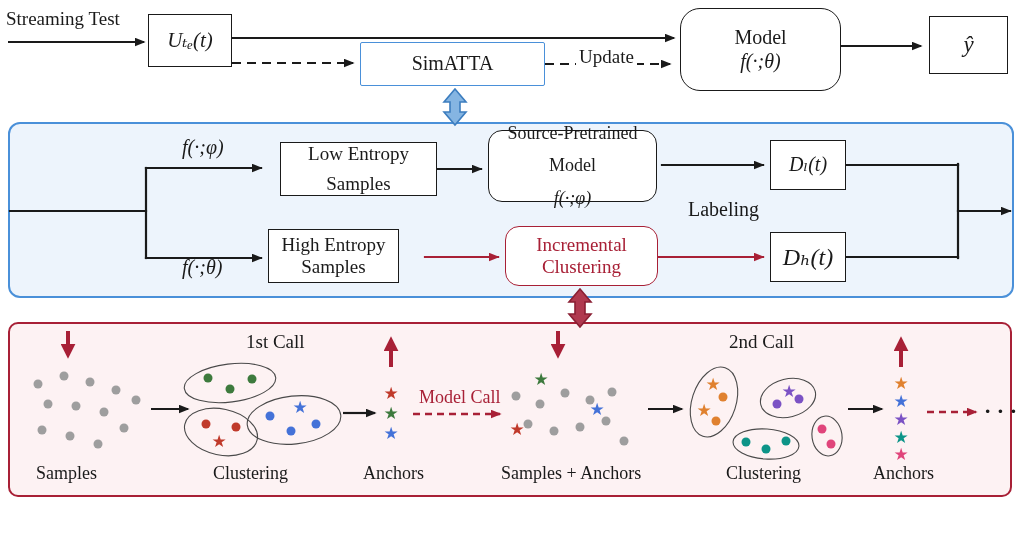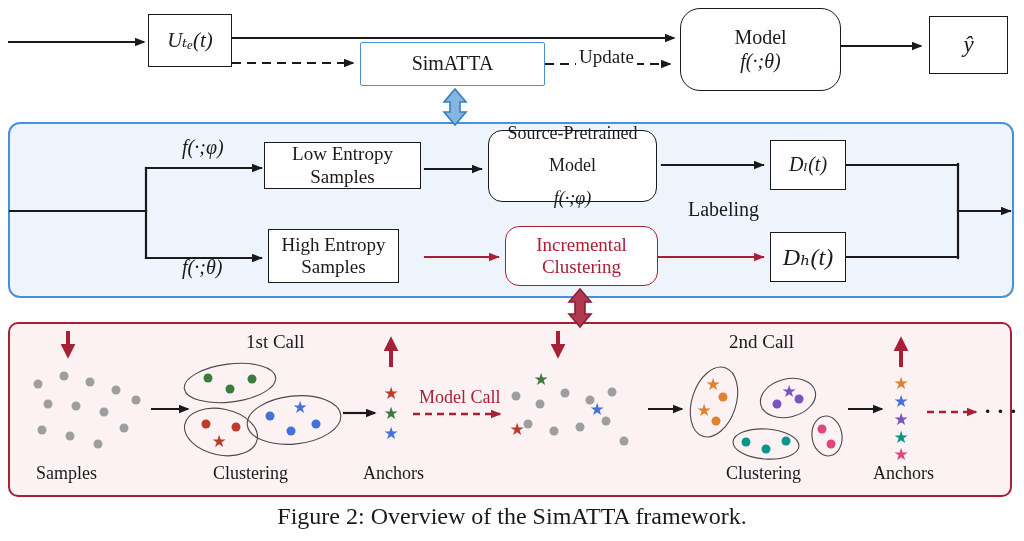--- a/index.html
+++ b/index.html
@@ -151,38 +151,39 @@
       <span class="star" style="left: 713px; top: 384px; color: rgb(224, 129, 47);">★</span>
       <span class="star" style="left: 704px; top: 410px; color: rgb(224, 129, 47);">★</span>
       <span class="star" style="left: 789px; top: 391px; color: rgb(123, 82, 196);">★</span>
       <span class="star" style="left: 901px; top: 383px; color: rgb(224, 129, 47);">★</span>
       <span class="star" style="left: 901px; top: 401px; color: rgb(68, 114, 216);">★</span>
       <span class="star" style="left: 901px; top: 419px; color: rgb(123, 82, 196);">★</span>
       <span class="star" style="left: 901px; top: 437px; color: rgb(13, 148, 136);">★</span>
       <span class="star" style="left: 901px; top: 454px; color: rgb(224, 69, 123);">★</span>
     </div>
 
+  <div class="label" style="left:6px;top:8px;">Streaming Test</div>
   <div class="box math" style="left:148px;top:14px;width:84px;height:53px;font-size:21px;">
       <span>Uₜₑ(t)</span>
     </div>
   <div class="box" style="left:360px;top:42px;width:185px;height:44px;border-color:#4a90d9;border-radius:2px;font-size:20px;">
       <span>SimATTA</span>
     </div>
   <div class="label" style="left:576px;top:46px;background:#fff;padding:0 3px;">Update</div>
   <div class="box" style="left:680px;top:8px;width:161px;height:83px;border-radius:20px;font-size:20px;">
     <span>Model</span>
     <span class="math">f(·;θ)</span>
   </div>
   <div class="box math" style="left:929px;top:16px;width:79px;height:58px;font-size:23px;">
       <span>ŷ</span>
     </div>
 
   <div class="label math" style="left:182px;top:136px;font-size:20px;">f(·;φ)</div>
   <div class="label math" style="left:182px;top:256px;font-size:20px;">f(·;θ)</div>
-  <div class="box" style="left:264px;top:142px;width:157px;height:47px;">
+  <div class="box" style="left:280px;top:142px;width:157px;height:54px;justify-content:space-between;">
     <span>Low Entropy</span>
     <span>Samples</span>
   </div>
   <div class="box" style="left:268px;top:229px;width:131px;height:54px;">
     <span>High Entropy</span>
     <span>Samples</span>
   </div>
   <div class="box rounded" style="left:488px;top:130px;width:169px;height:72px;font-size:18px;gap:11px;">
     <span>Source-Pretrained</span>
     <span>Model</span>
@@ -199,18 +200,18 @@
   <div class="box math" style="left:770px;top:232px;width:76px;height:50px;font-size:24px;">
       <span>Dₕ(t)</span>
     </div>
 
   <div class="label" style="left:246px;top:331px;">1st Call</div>
   <div class="label" style="left:729px;top:331px;">2nd Call</div>
   <div class="label red-text" style="left:419px;top:387px;font-size:18px;">Model Call</div>
   <div class="label" style="left:36px;top:463px;font-size:18px;">Samples</div>
   <div class="label" style="left:213px;top:463px;font-size:18px;">Clustering</div>
   <div class="label" style="left:363px;top:463px;font-size:18px;">Anchors</div>
+  <div class="label" style="left:501px;top:463px;font-size:18px;">Samples + Anchors</div>
   <div class="label" style="left:726px;top:463px;font-size:18px;">Clustering</div>
   <div class="label" style="left:873px;top:463px;font-size:18px;">Anchors</div>
   <div class="label" style="left:984px;top:398px;font-size:22px;font-weight:bold;">· · ·</div>
 
-  <div class="caption">Figure 2: Overview of the SimATTA framework.</div>
 </div>
 
 </body></html>

